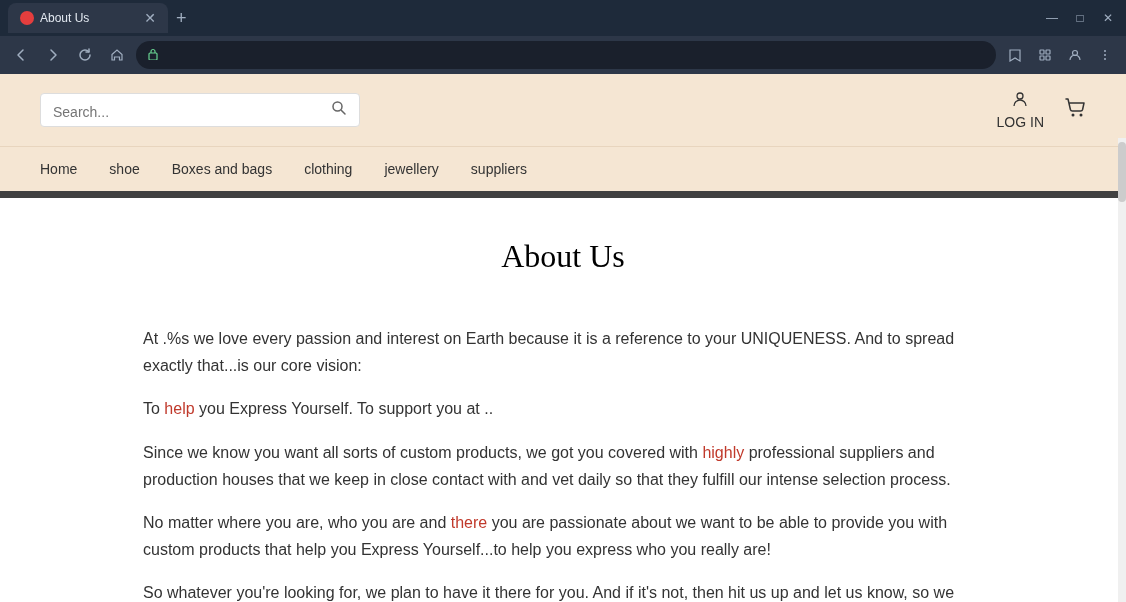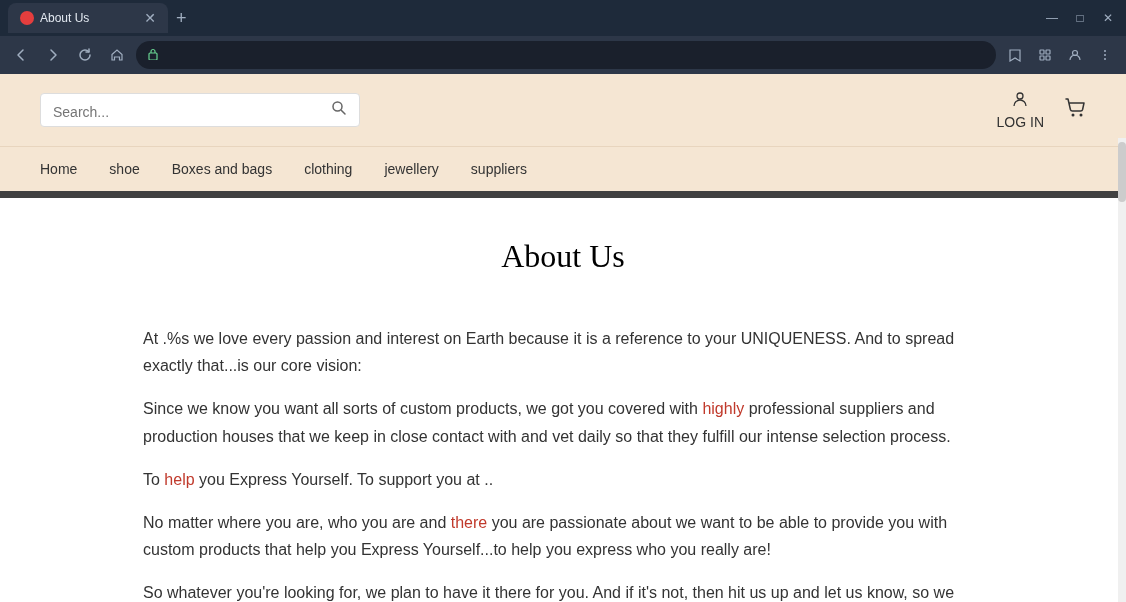--- a/index.html
+++ b/index.html
@@ -361,25 +361,25 @@
       </div>
 
       <div class="main-content">
         <h1 class="page-title">About Us</h1>
 
         <p class="about-text">
           At .%s we love every passion and interest on Earth because it is a reference to your UNIQUENESS. And to spread exactly that...is our core vision:
         </p>
 
         <p class="about-text">
+          To <span class="text-highlight">help</span> you Express Yourself. To support you at ..
+        </p>
+
+        <p class="about-text">
           Since we know you want all sorts of custom products, we got you covered with <span class="text-highlight">highly</span> professional suppliers and production houses that we keep in close contact with and vet daily so that they fulfill our intense selection process.
-        </p>
-
-        <p class="about-text">
-          To <span class="text-highlight">help</span> you Express Yourself. To support you at ..
         </p>
 
         <p class="about-text">
           No matter where you are, who you are and <span class="text-highlight">there</span> you are passionate about we want to be able to provide you with custom products that help you Express Yourself...to help you express who you really are!
         </p>
 
 
         <p class="about-text">
           So whatever you're looking for, we plan to have it there for you. And if it's not, then hit us up and let us know, so we can negotiate or produce the best deal for you in no time. We are  would like to be here for YOU for a lifetime.
         </p>

